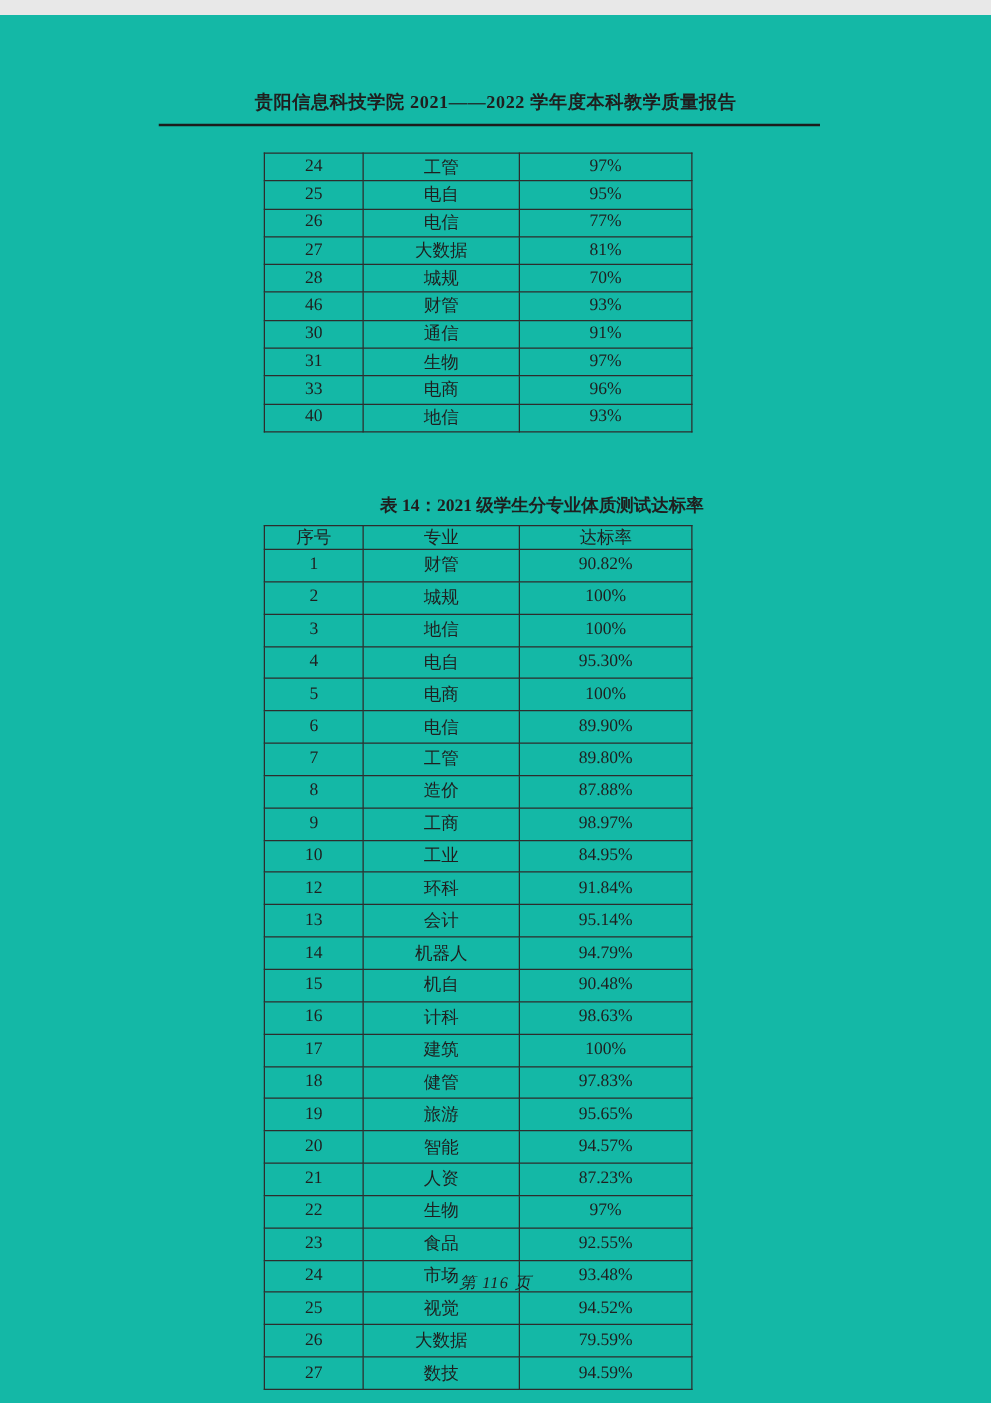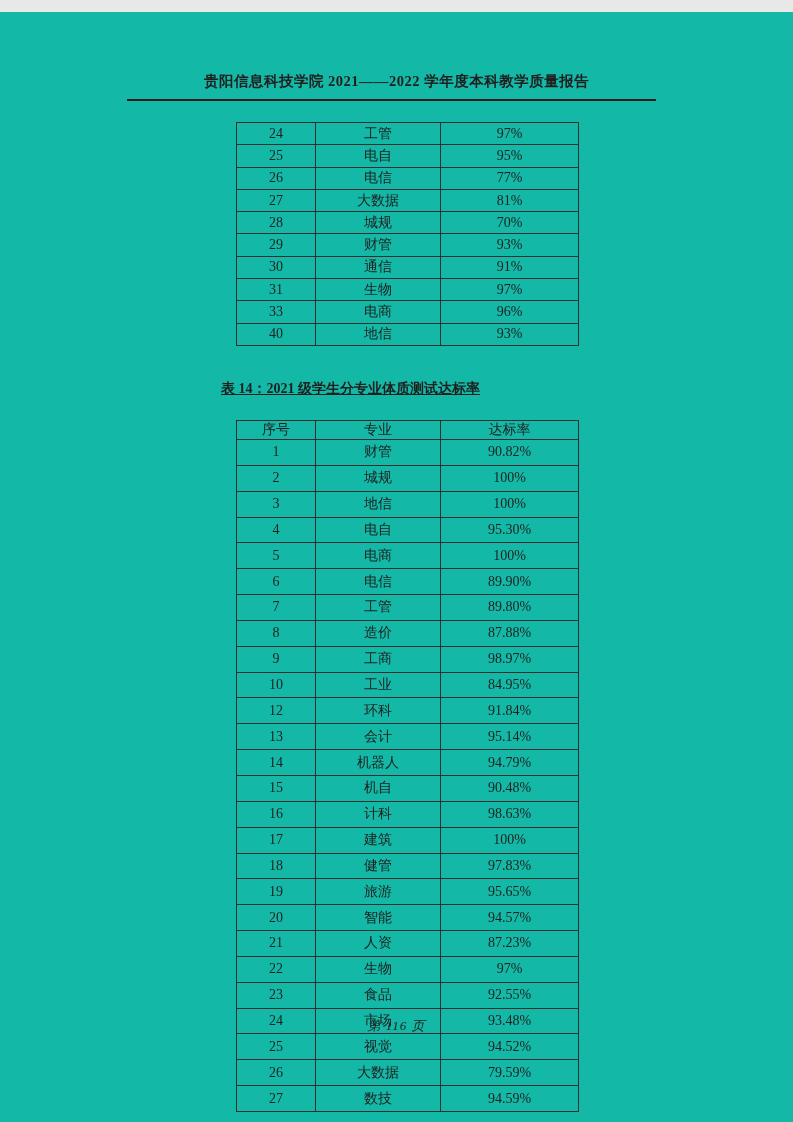--- a/index.html
+++ b/index.html
@@ -27,48 +27,47 @@
   .header-rule {
     position: absolute;
     top: 87px;
     left: 127px;
     width: 529px;
     height: 2px;
     background: #1c1c1c;
   }
   table.doc-table {
     position: absolute;
-    left: 236px;
+    left: 211px;
     width: 342px;
     border-collapse: collapse;
     table-layout: fixed;
   }
   #table-prev { top: 110px; height: 224px; }
   #table-14   { top: 408px; height: 692px; }
   .doc-table th,
   .doc-table td {
     border: 1px solid #2d2d2d;
     text-align: center;
     vertical-align: middle;
     font-size: 14px;
     font-weight: 400;
     padding: 0 2px;
     overflow: hidden;
     white-space: nowrap;
   }
   .doc-table th { font-weight: 400; }
   .table14-title {
     position: absolute;
-    top: 368px;
+    top: 384px;
     left: 221px;
     width: 342px;
-    text-align: left;
+    text-align: right;
     font-size: 14px;
     font-weight: 600;
-    text-decoration: underline;
   }
   .footer {
     position: absolute;
     top: 1005px;
     left: 0;
     width: 100%;
     text-align: center;
     font-size: 13px;
     letter-spacing: 1px;
     font-style: italic;
@@ -108,21 +107,21 @@
           <td>27</td>
           <td>大数据</td>
           <td>81%</td>
         </tr>
         <tr>
           <td>28</td>
           <td>城规</td>
           <td>70%</td>
         </tr>
         <tr>
-          <td>29</td>
+          <td>46</td>
           <td>财管</td>
           <td>93%</td>
         </tr>
         <tr>
           <td>30</td>
           <td>通信</td>
           <td>91%</td>
         </tr>
         <tr>
           <td>31</td>

